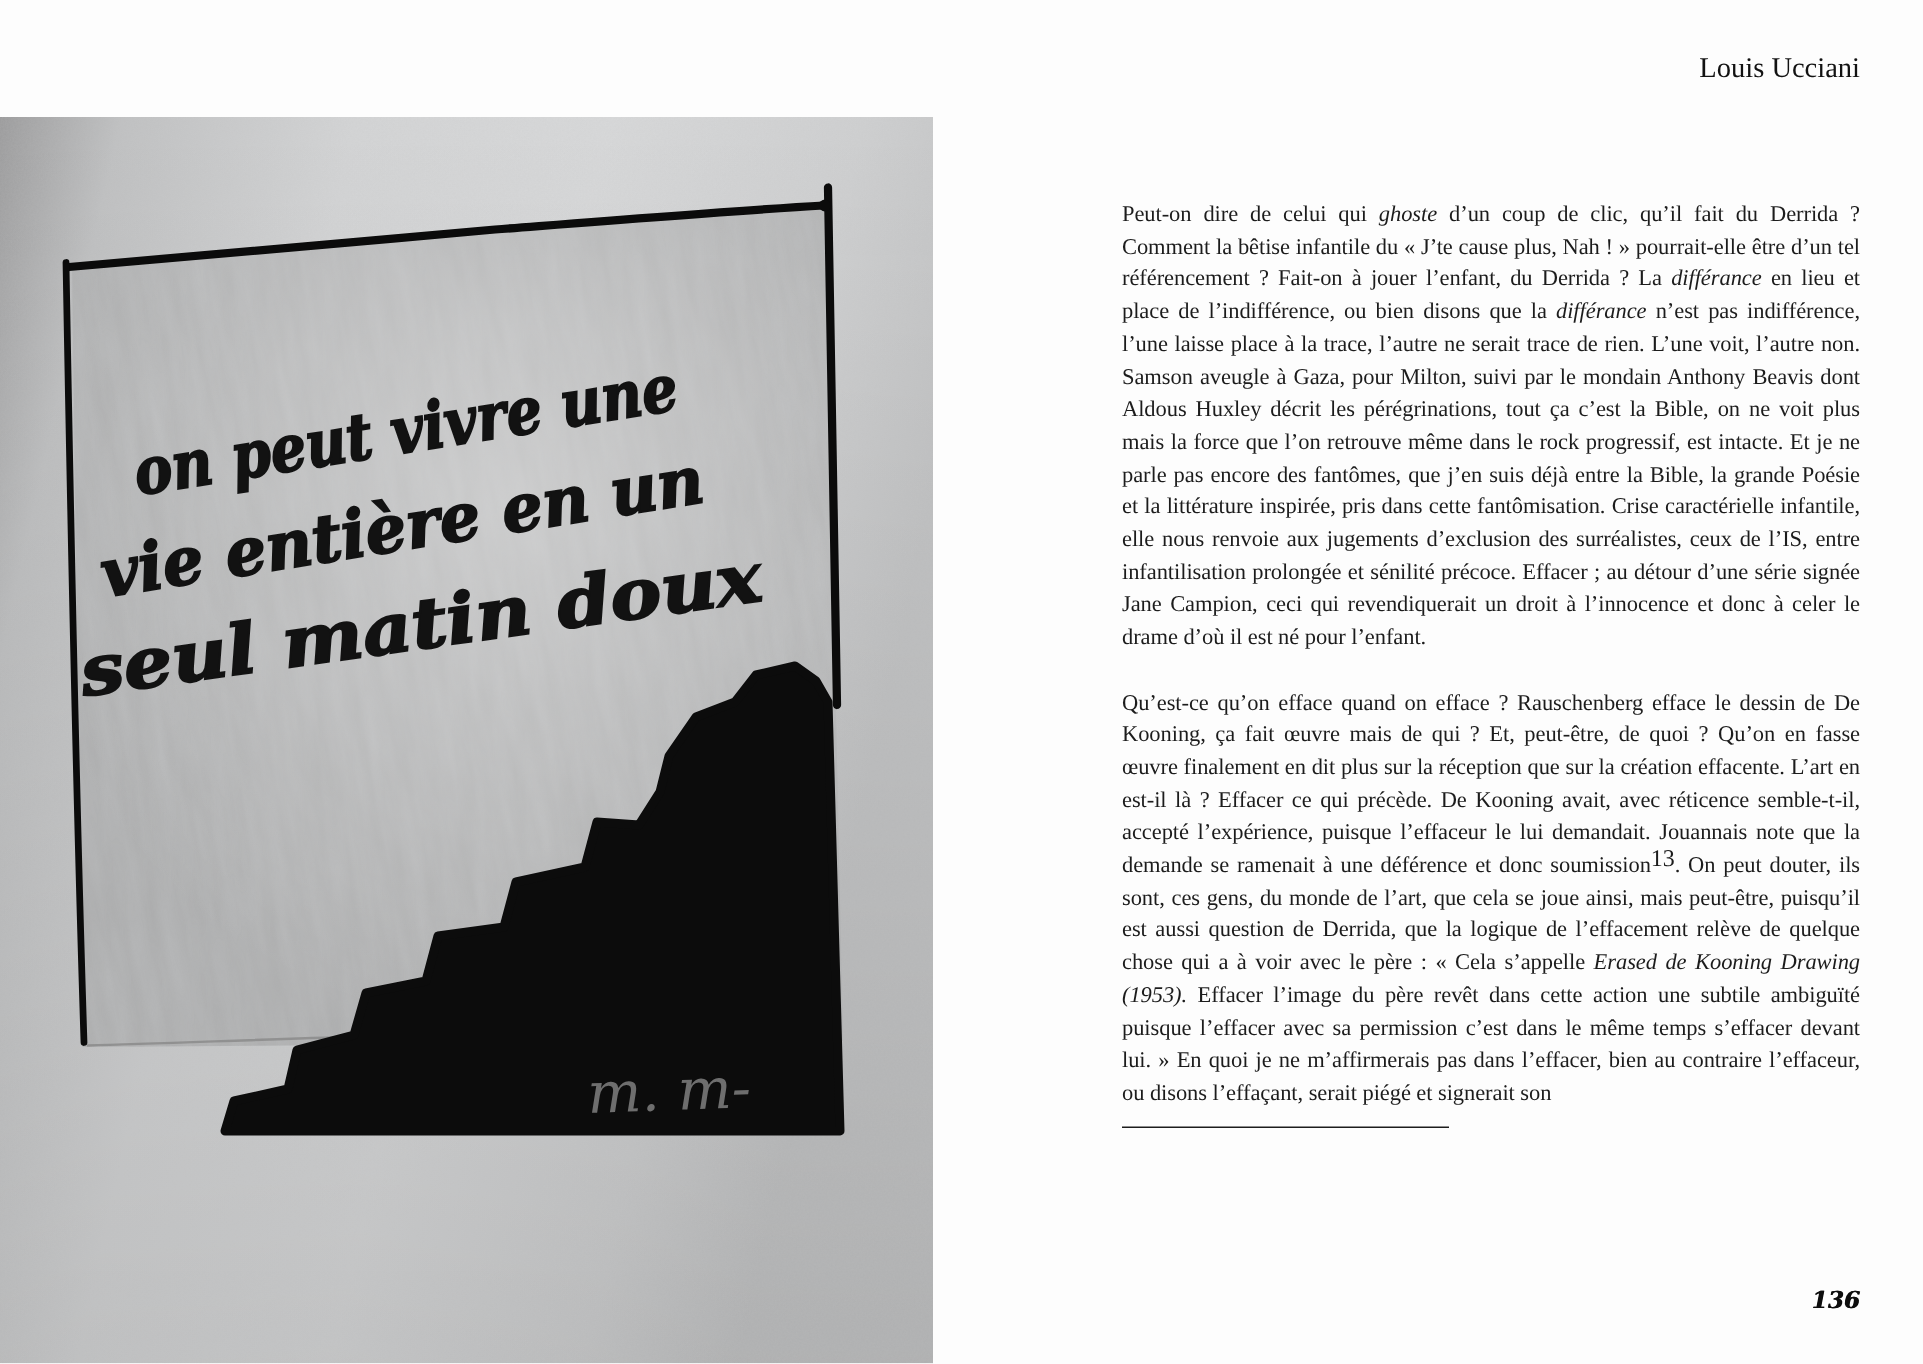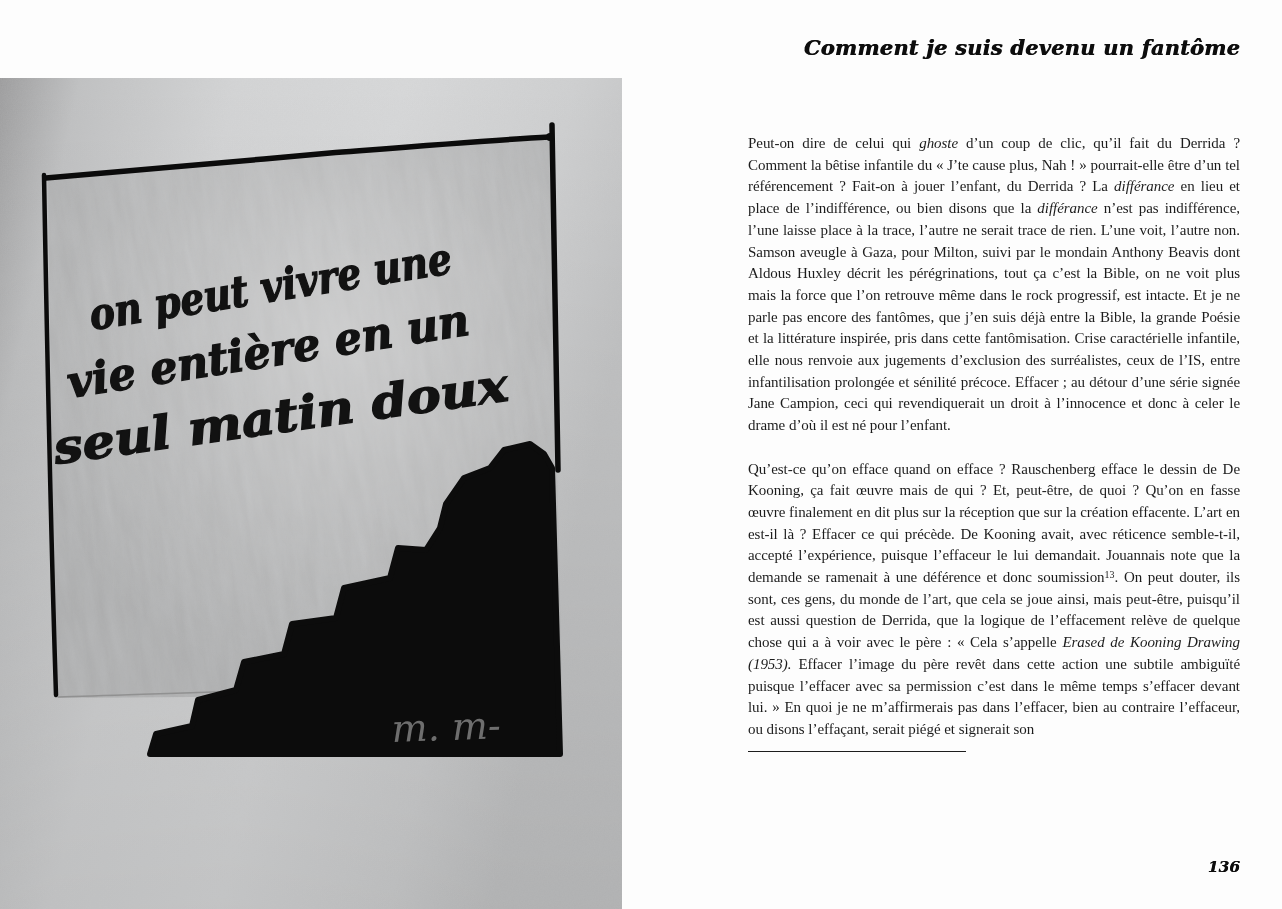--- a/index.html
+++ b/index.html
@@ -30,21 +30,21 @@
   }
   .article{
     position:absolute;left:748px;top:133px;width:492px;
     font-size:15px;line-height:21.7px;
     text-align:justify;
     letter-spacing:-0.05px;
   }
   .para + .para{margin-top:21.7px;}
   .para i, .footnote i{}
   .para sup, .footnote sup{
-    font-size:10px;line-height:0;position:relative;top:-4px;vertical-align:baseline;margin-top:39px;
+    font-size:16px;line-height:0;position:relative;top:-4px;vertical-align:baseline;margin-top:39px;
   }
   .footnote{
     margin-top:10px;
     border-top:1.8px solid #222;
     width:492px;
     padding-top:7px;
     font-size:14px;line-height:25px;
     text-align:justify;
   }
   .footnote{border-top:none;}
@@ -122,21 +122,21 @@
     <path fill="#0c0c0c" stroke="#0c0c0c" stroke-width="6" stroke-linejoin="round" d="M150,676
              l6,-20 l36,-8 l6,-26 l38,-10 l8,-28 l40,-8 l8,-30 l44,-6 l8,-30 l46,-10 l8,-30
              l28,2 l14,-22 l6,-24 l18,-26 l26,-10 l14,-18 l26,-6 l14,10 l8,14
              L560,676 Z"></path>
 
     <text x="392" y="664" font-size="38" font-style="italic" font-family="'DejaVu Serif', serif" fill="#6e6e6e" transform="rotate(-2 392 664)">m. m-</text>
   </svg>
 </div>
 
 <div class="header">
-  <div class="title">Comment je suis devenu un fantôme</div>
+  <div class="author">Louis Ucciani</div>
 </div>
 
 <div class="article">
   <div>
       <div class="para">Peut-on dire de celui qui <i>ghoste</i> d’un coup de clic, qu’il fait du Derrida ? Comment la bêtise infantile du « J’te cause plus, Nah ! » pourrait-elle être d’un tel référencement ? Fait-on à jouer l’enfant, du Derrida ? La <i>différance</i> en lieu et place de l’indifférence, ou bien disons que la <i>différance</i> n’est pas indifférence, l’une laisse place à la trace, l’autre ne serait trace de rien. L’une voit, l’autre non. Samson aveugle à Gaza, pour Milton, suivi par le mondain Anthony Beavis dont Aldous Huxley décrit les pérégrinations, tout ça c’est la Bible, on ne voit plus mais la force que l’on retrouve même dans le rock progressif, est intacte. Et je ne parle pas encore des fantômes, que j’en suis déjà entre la Bible, la grande Poésie et la littérature inspirée, pris dans cette fantômisation. Crise caractérielle infantile, elle nous renvoie aux jugements d’exclusion des surréalistes, ceux de l’IS, entre infantilisation prolongée et sénilité précoce. Effacer ; au détour d’une série signée Jane Campion, ceci qui revendiquerait un droit à l’innocence et donc à celer le drame d’où il est né pour l’enfant.</div>
       <div class="para">Qu’est-ce qu’on efface quand on efface ? Rauschenberg efface le dessin de De Kooning, ça fait œuvre mais de qui ? Et, peut-être, de quoi ? Qu’on en fasse œuvre finalement en dit plus sur la réception que sur la création effacente. L’art en est-il là ? Effacer ce qui précède. De Kooning avait, avec réticence semble-t-il, accepté l’expérience, puisque l’effaceur le lui demandait. Jouannais note que la demande se ramenait à une déférence et donc soumission<sup>13</sup>. On peut douter, ils sont, ces gens, du monde de l’art, que cela se joue ainsi, mais peut-être, puisqu’il est aussi question de Derrida, que la logique de l’effacement relève de quelque chose qui a à voir avec le père : « Cela s’appelle <i>Erased de Kooning Drawing (1953).</i> Effacer l’image du père revêt dans cette action une subtile ambiguïté puisque l’effacer avec sa permission c’est dans le même temps s’effacer devant lui. » En quoi je ne m’affirmerais pas dans l’effacer, bien au contraire l’effaceur, ou disons l’effaçant, serait piégé et signerait son</div>
     </div>
   <div class="footnote-rule"></div>
 </div>
 

